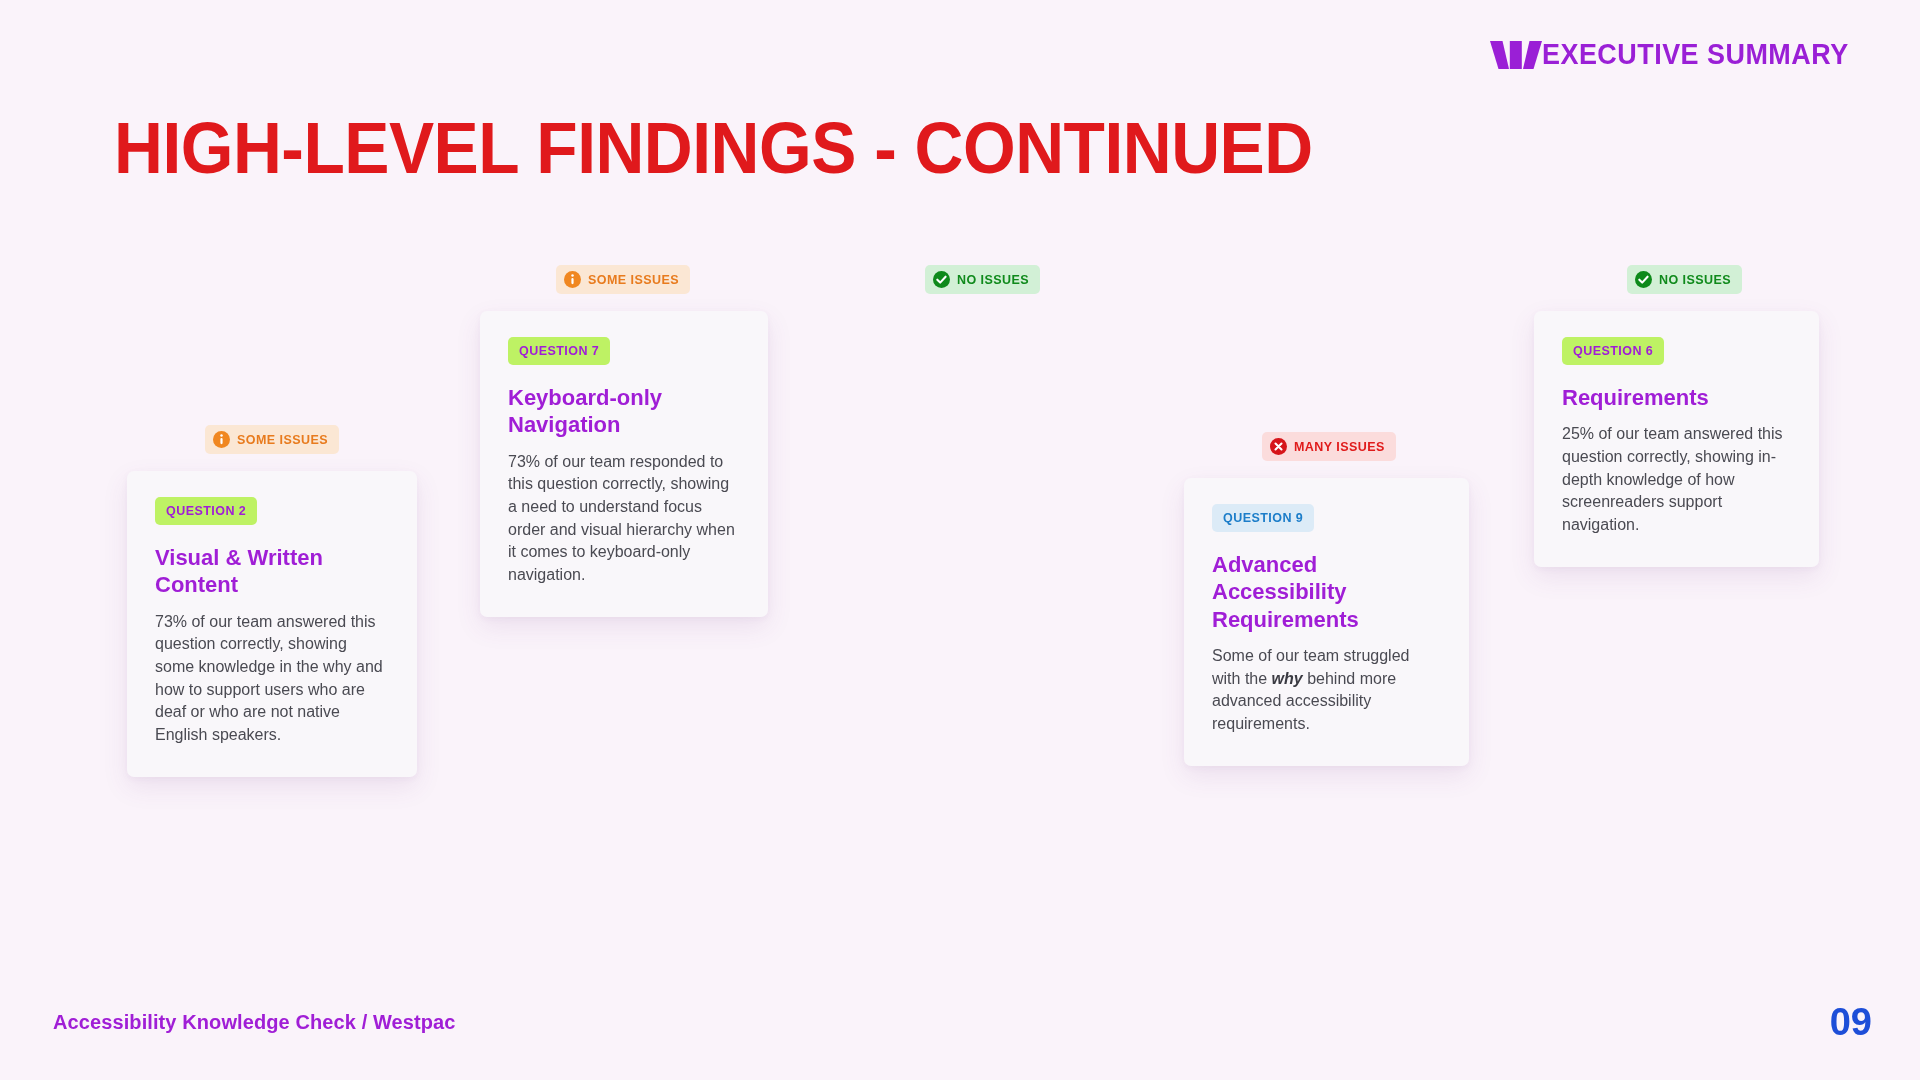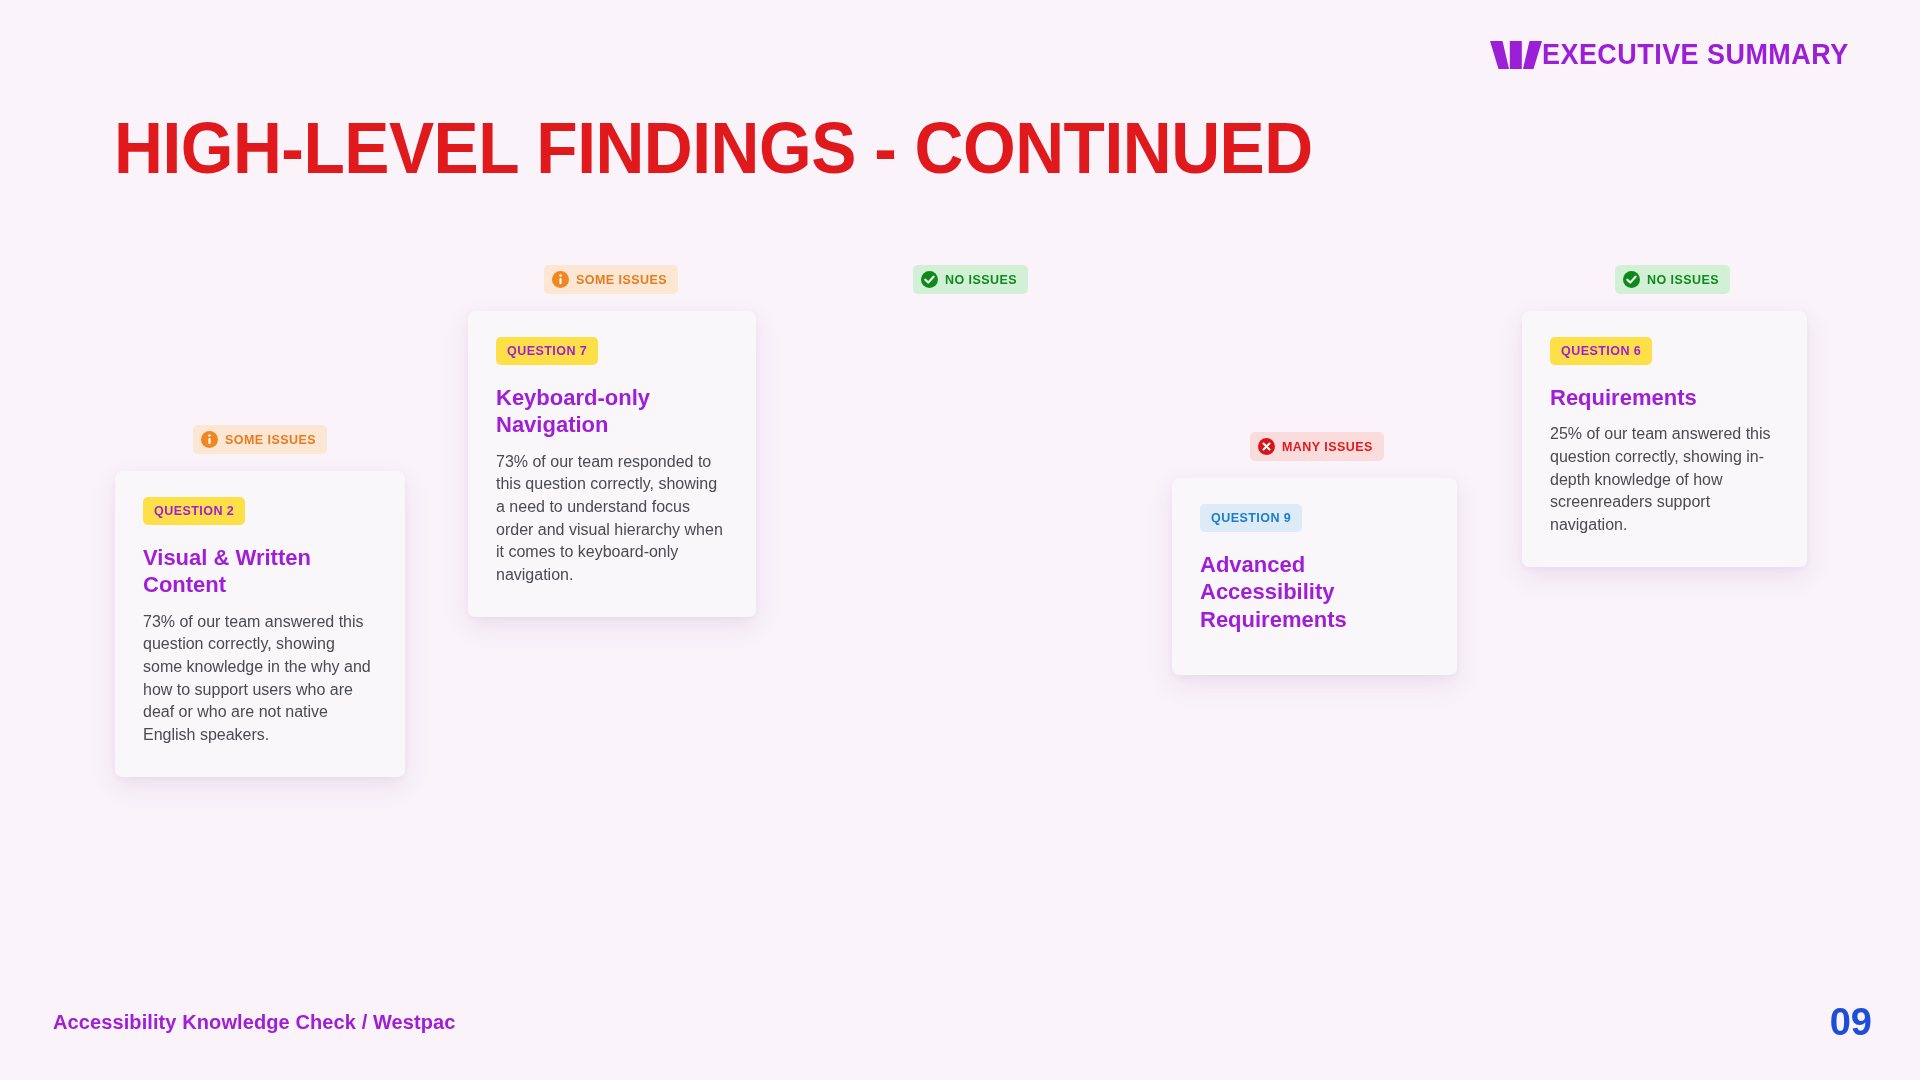--- a/index.html
+++ b/index.html
@@ -45,21 +45,21 @@
     font-size:72px;
     line-height:1;
     letter-spacing:-0.5px;
     color:#E0191C;
     transform:scaleX(0.94);
     transform-origin:left top;
     white-space:nowrap;
   }
 
   
-  .card-col { position:absolute; }
+  .card-col { position:absolute;margin-left:12px; }
 
   .status-badge {
     display:inline-flex;
     align-items:center;
     gap:7px;
     padding:6px 11px 6px 8px;
     border-radius:5px;
     font-size:12.5px;
     font-weight:700;
     letter-spacing:0.45px;
@@ -91,21 +91,21 @@
                0 2px 6px rgba(120, 60, 140, 0.05);
   }
 
   .q-badge {
     display:inline-block;
     padding:7px 11px;
     border-radius:5px;
     font-size:12.5px;
     font-weight:700;
     letter-spacing:0.45px;
-    background:#fde047;
+    background:#bef264;
     color:#A01ED6;
     margin-bottom:19px;
   }
   .q-badge.blue { background:#DCEBF7; color:#1C7DC9; }
 
   .card-title {
     font-size:22px;
     font-weight:700;
     line-height:1.24;
     color:#A01ED6;
@@ -214,20 +214,21 @@
       <span class="badge-icon">
         <svg width="17" height="17" viewBox="0 0 17 17" aria-hidden="true">
           <path d="M5.5 5.5 L11.5 11.5 M11.5 5.5 L5.5 11.5" stroke="#fff" stroke-width="2.1" stroke-linecap="round"></path>
         </svg>
       </span>
       <span>MANY ISSUES</span>
     </div>
     <div class="card">
       <div class="q-badge blue">QUESTION 9</div>
       <div class="card-title">Advanced Accessibility Requirements</div>
+      <div class="card-body"><span>Some of our team struggled with the </span><b>why</b><span> behind more advanced accessibility requirements.</span></div>
     </div>
   </div>
 
   <div class="card-col" id="col-4">
     <div class="status-badge s-none">
       <span class="badge-icon">
         <svg width="17" height="17" viewBox="0 0 17 17" aria-hidden="true">
           <path d="M4.3 8.7 L7.2 11.6 L12.6 5.7" stroke="#fff" stroke-width="2.1" fill="none" stroke-linecap="round" stroke-linejoin="round"></path>
         </svg>
       </span>

